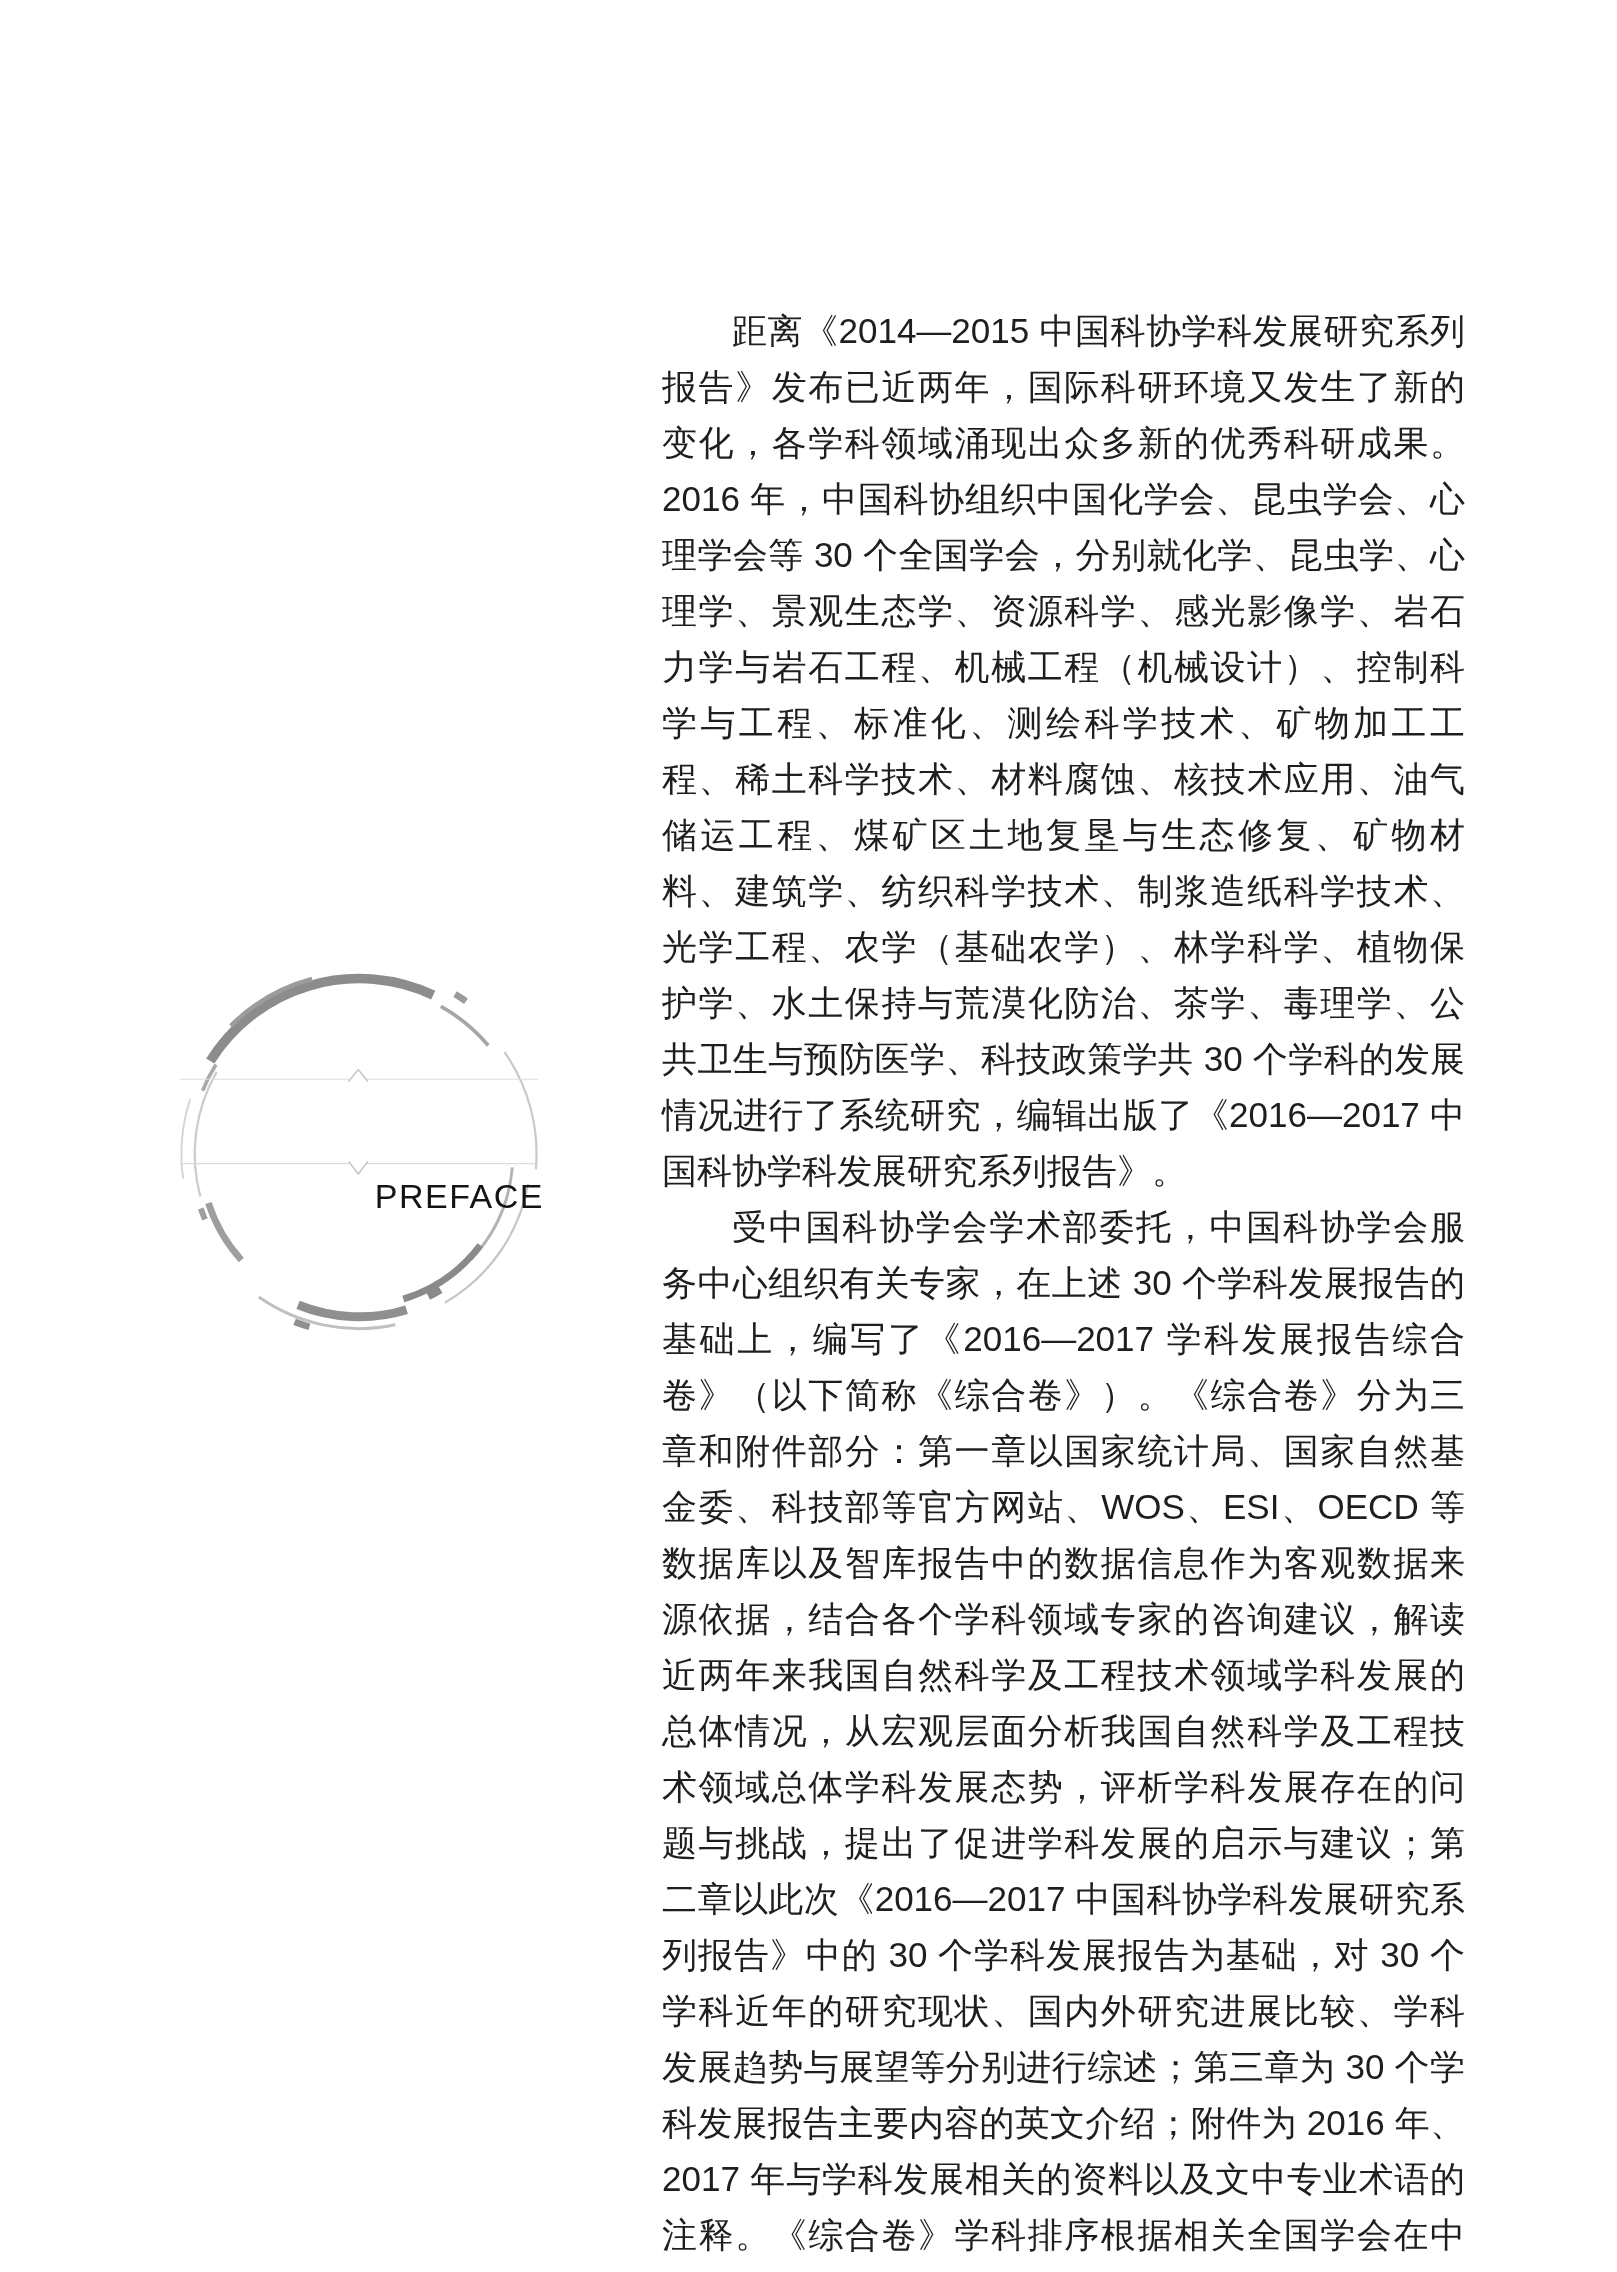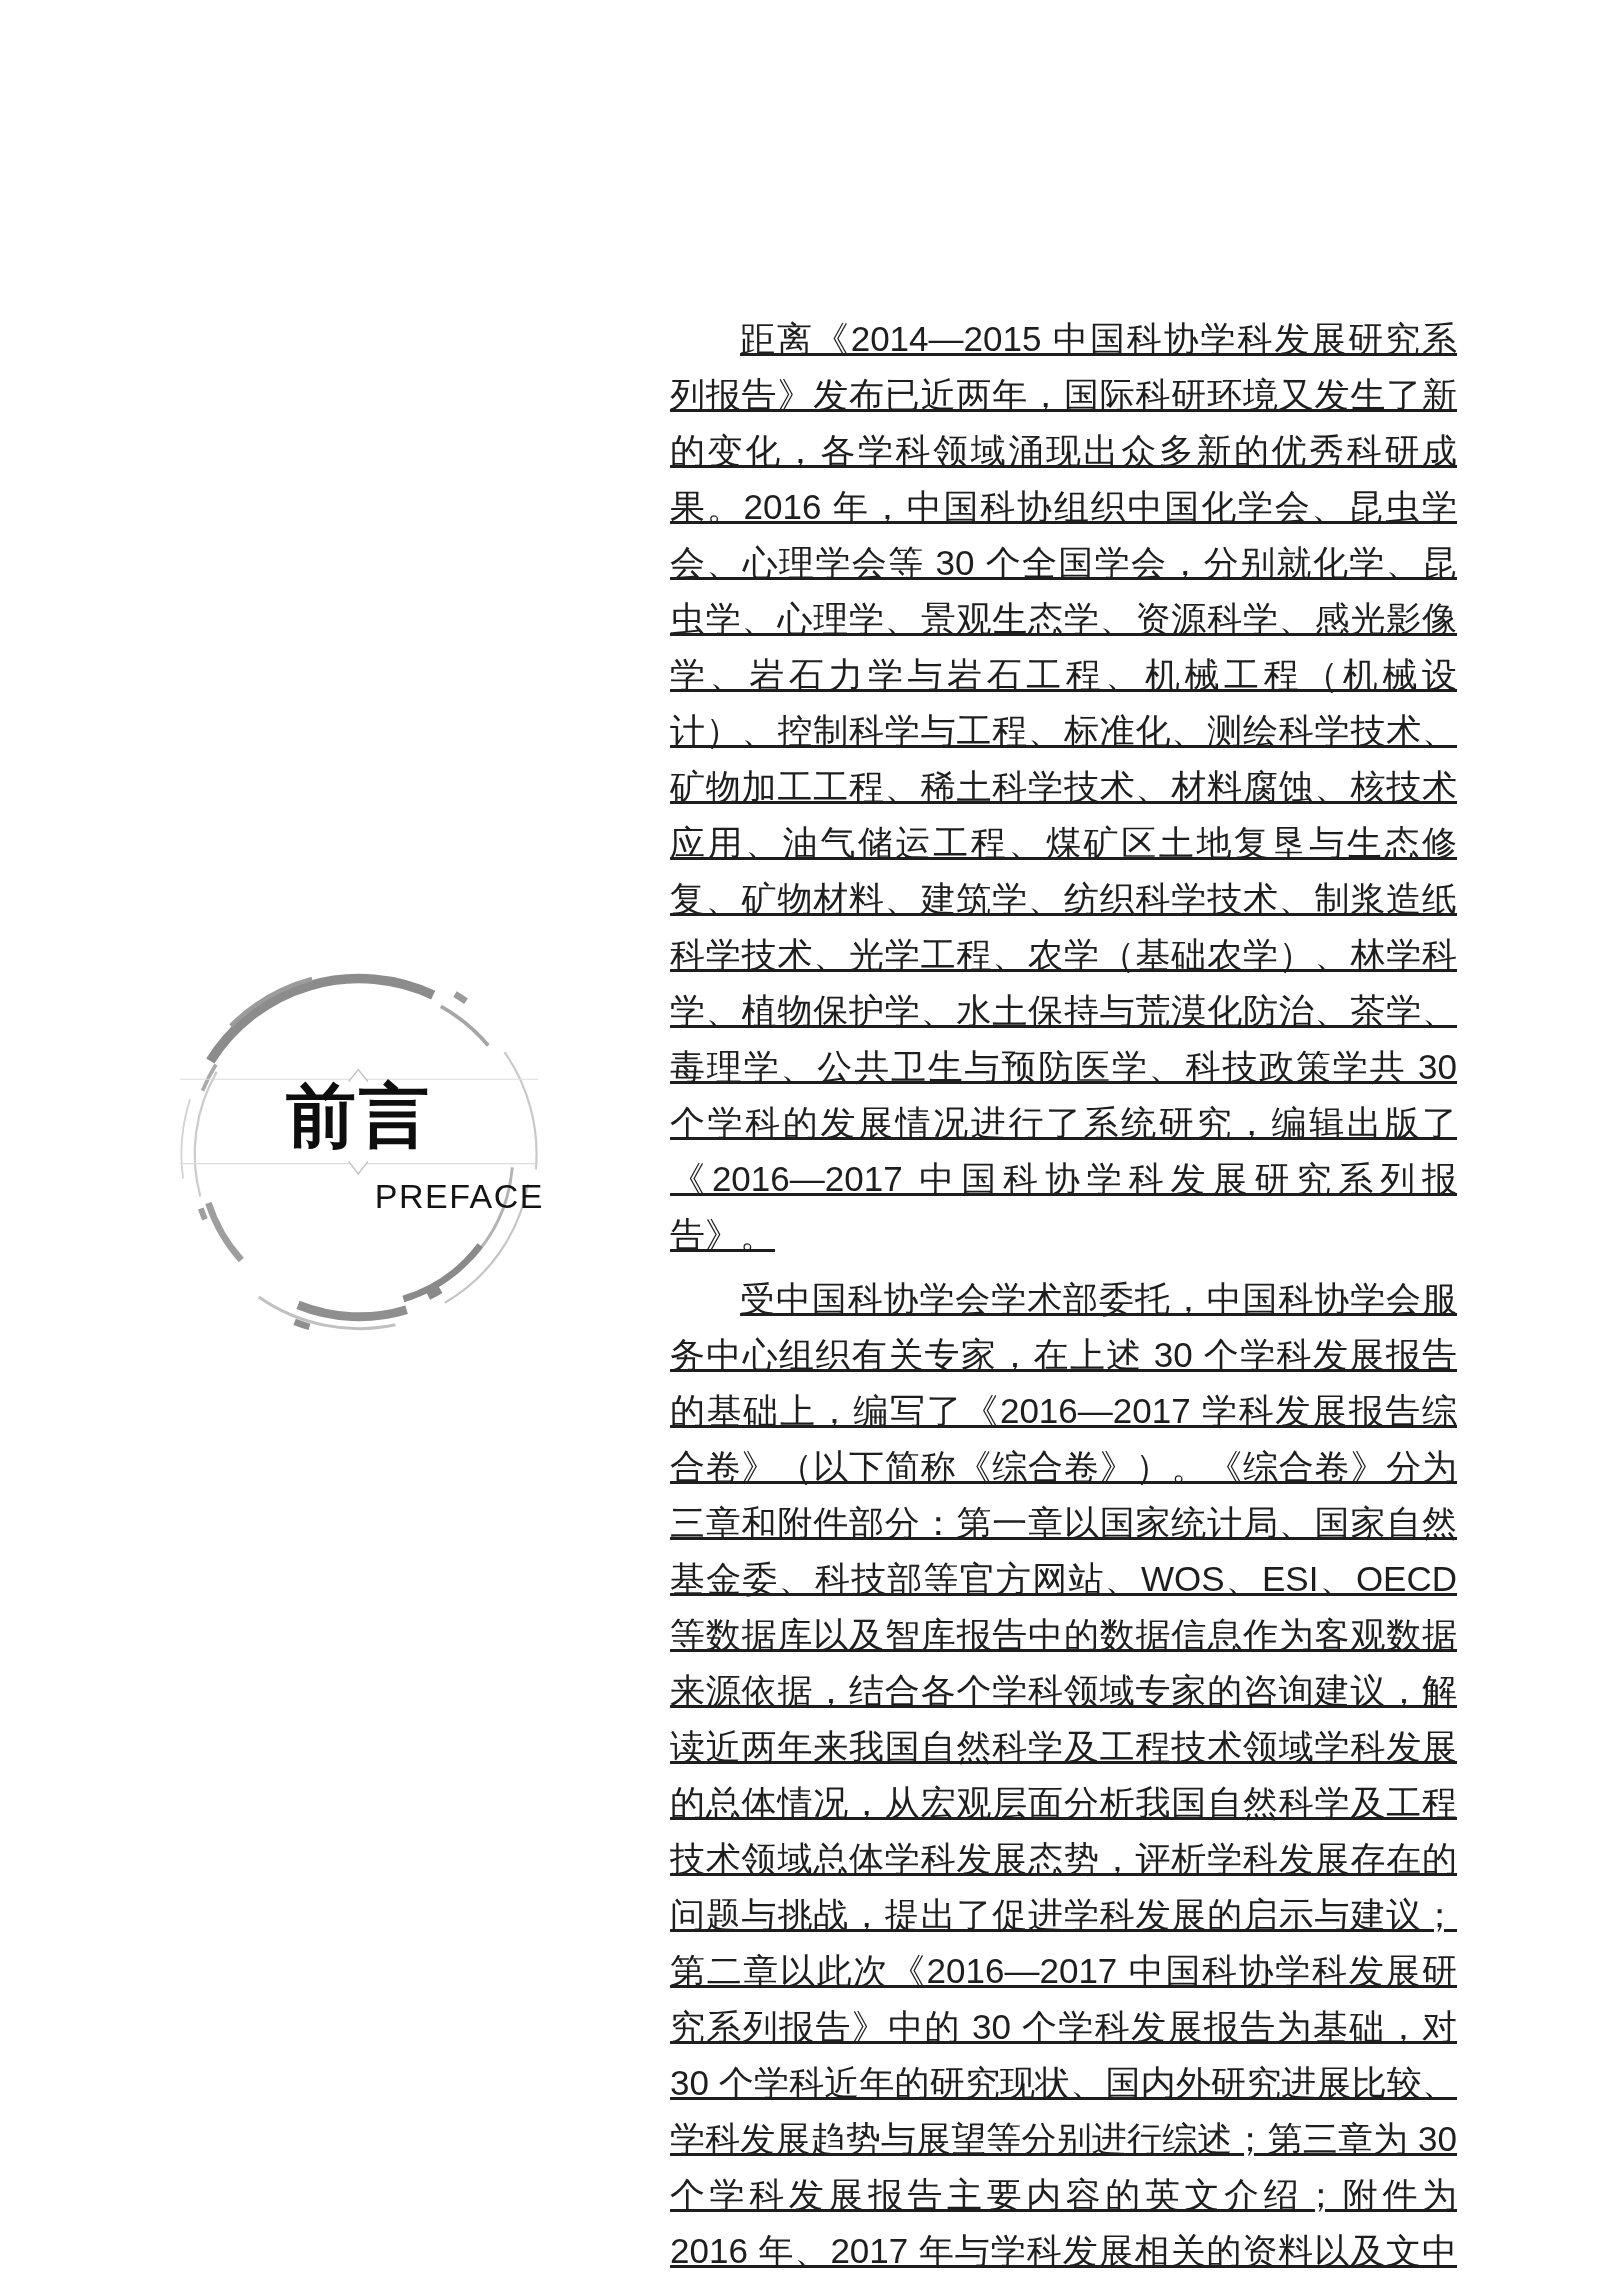--- a/index.html
+++ b/index.html
@@ -52,24 +52,23 @@
     left: 662px;
     top: 303px;
     width: 803px;
     font-size: 35px;
     line-height: 56px;
     text-align: justify;
     text-justify: inter-ideograph;
     color: #1e1e1e;
   }
   .body-text p {
-    margin: 8px;
+    margin: 0;
     padding: 0;
     text-indent: 2em;
-    text-decoration: underline;
   }
 </style>
 </head>
 <body>
 
 <div class="page">
 
   <div class="badge">
     <svg viewBox="0 0 500 500" aria-hidden="true">
       <g fill="none" stroke-linecap="butt">
@@ -108,21 +107,20 @@
 
         <path d="M 38.6 164.5 A 228 228 0 0 1 56.7 129.2" stroke="#aaaaaa" stroke-width="5"></path>
       </g>
 
       <line x1="8" y1="149" x2="492" y2="149" stroke="#dcdcdc" stroke-width="1.5"></line>
       <line x1="8" y1="263" x2="492" y2="263" stroke="#dcdcdc" stroke-width="1.5"></line>
 
       <path d="M 236 152 L 249 136 L 262 152" fill="#ffffff" stroke="#c4c4c4" stroke-width="2"></path>
       <path d="M 236 260 L 249 277 L 262 260" fill="#ffffff" stroke="#c4c4c4" stroke-width="2"></path>
     </svg>
-    <div class="badge-title">前言</div>
     <div class="badge-subtitle">PREFACE</div>
   </div>
 
   <div class="body-text">
     <p>距离《2014—2015 中国科协学科发展研究系列报告》发布已近两年，国际科研环境又发生了新的变化，各学科领域涌现出众多新的优秀科研成果。2016 年，中国科协组织中国化学会、昆虫学会、心理学会等 30 个全国学会，分别就化学、昆虫学、心理学、景观生态学、资源科学、感光影像学、岩石力学与岩石工程、机械工程（机械设计）、控制科学与工程、标准化、测绘科学技术、矿物加工工程、稀土科学技术、材料腐蚀、核技术应用、油气储运工程、煤矿区土地复垦与生态修复、矿物材料、建筑学、纺织科学技术、制浆造纸科学技术、光学工程、农学（基础农学）、林学科学、植物保护学、水土保持与荒漠化防治、茶学、毒理学、公共卫生与预防医学、科技政策学共 30 个学科的发展情况进行了系统研究，编辑出版了《2016—2017 中国科协学科发展研究系列报告》。</p>
     <p>受中国科协学会学术部委托，中国科协学会服务中心组织有关专家，在上述 30 个学科发展报告的基础上，编写了《2016—2017 学科发展报告综合卷》（以下简称《综合卷》）。《综合卷》分为三章和附件部分：第一章以国家统计局、国家自然基金委、科技部等官方网站、WOS、ESI、OECD 等数据库以及智库报告中的数据信息作为客观数据来源依据，结合各个学科领域专家的咨询建议，解读近两年来我国自然科学及工程技术领域学科发展的总体情况，从宏观层面分析我国自然科学及工程技术领域总体学科发展态势，评析学科发展存在的问题与挑战，提出了促进学科发展的启示与建议；第二章以此次《2016—2017 中国科协学科发展研究系列报告》中的 30 个学科发展报告为基础，对 30 个学科近年的研究现状、国内外研究进展比较、学科发展趋势与展望等分别进行综述；第三章为 30 个学科发展报告主要内容的英文介绍；附件为 2016 年、2017 年与学科发展相关的资料以及文中专业术语的注释。《综合卷》学科排序根据相关全国学会在中国科协的编号顺序排列。</p>
   </div>
 
 </div>
 

